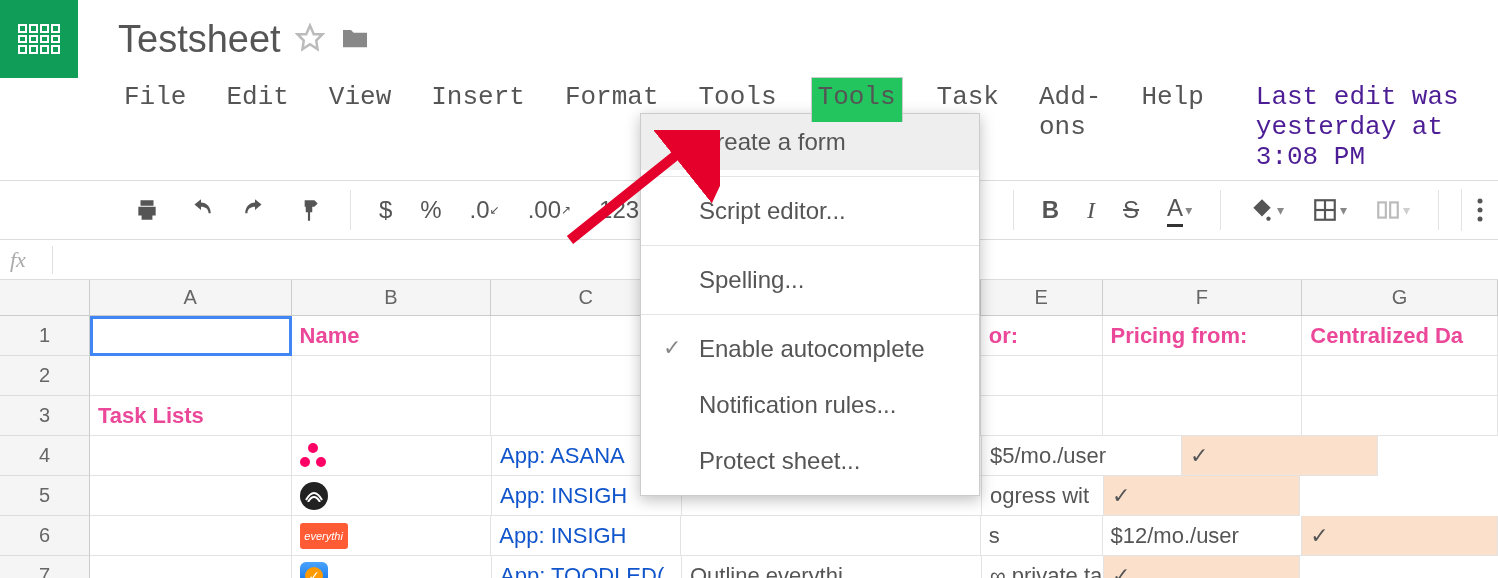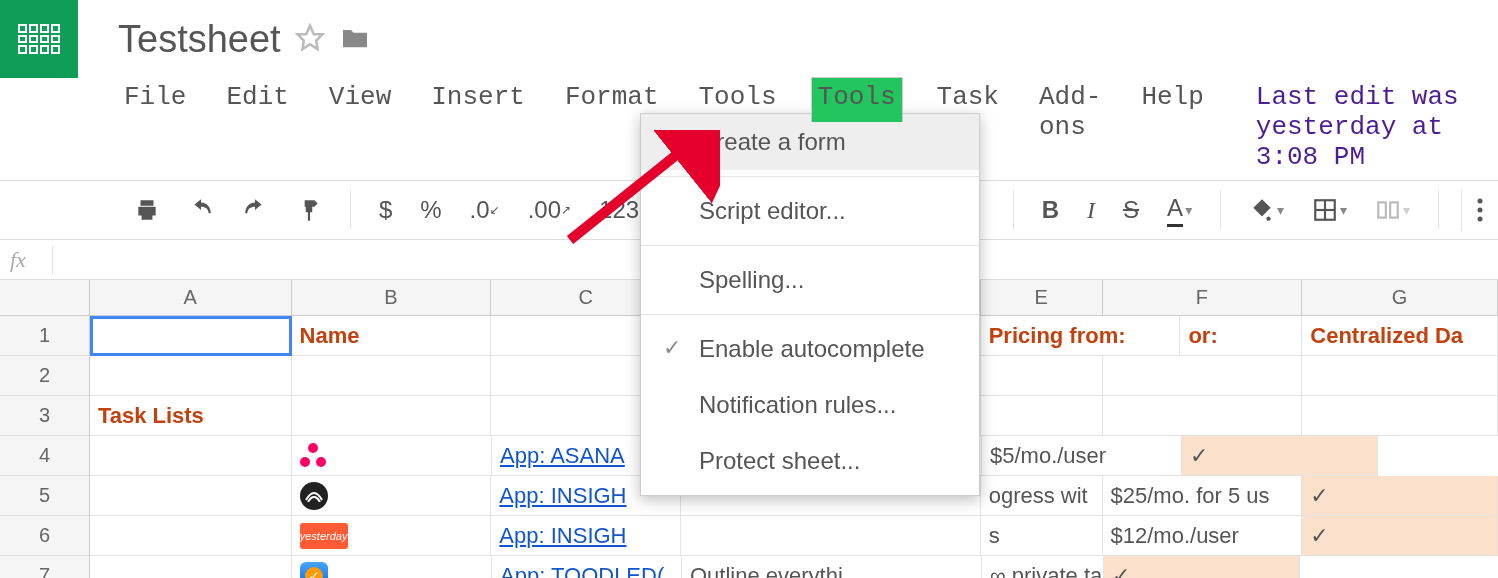--- a/index.html
+++ b/index.html
@@ -136,22 +136,22 @@
   .cell {
     border-right: 1px solid #e3e3e3;
     border-bottom: 1px solid #e3e3e3;
     display:flex; align-items:center;
     padding: 0 8px;
     font-size: 22px;
     color:#555;
     overflow: hidden;
     white-space: nowrap;
   }
-  .bold { font-weight: bold; color:#c2410c; }
-  .link { color:#1155cc; text-decoration: underline; }
+  .bold { font-weight: bold; color:#ec4899; }
+  .link { color:#1155cc; }
   .check-cell { background:#fbe0cc; }
   .selected {
     border: 3px solid #4285f4 !important;
     background:#fff;
   }
   .dropdown {
     position: absolute;
     top: 113px;
     left: 640px;
     width: 340px;
@@ -334,22 +334,22 @@
     <div class="col-h wF">F</div>
     <div class="col-h wG">G</div>
   </div>
   <div class="rows">
     <div class="row">
       <div class="row-h">1</div>
       <div class="cell wA selected"></div>
       <div class="cell wB bold">Name</div>
       <div class="cell wC"></div>
       <div class="cell wD"></div>
+      <div class="cell wE bold">or:</div>
       <div class="cell wF bold">Pricing from:</div>
-      <div class="cell wE bold">or:</div>
       <div class="cell wG bold">Centralized Da</div>
     </div>
     <div class="row">
       <div class="row-h">2</div>
       <div class="cell wA"></div>
       <div class="cell wB"></div>
       <div class="cell wC"></div>
       <div class="cell wD"></div>
       <div class="cell wE"></div>
       <div class="cell wF"></div>
@@ -387,28 +387,27 @@
           <span style="width:28px;height:28px;border-radius:50%;background:#222;display:inline-flex;align-items:center;justify-content:center">
             <svg width="18" height="12" viewBox="0 0 18 12">
               <path d="M1 10 Q9 -4 17 10" stroke="#fff" stroke-width="2" fill="none"></path>
               <path d="M3 12 Q9 2 15 12" stroke="#fff" stroke-width="2" fill="none"></path>
             </svg>
           </span>
         </div>
       <div class="cell wC link">App: INSIGH</div>
       <div class="cell wD"></div>
       <div class="cell wE">ogress wit</div>
-      <div class="cell wF">$25/mo. for 5 us</div>
       <div class="cell wG check-cell">✓</div>
     </div>
     <div class="row">
       <div class="row-h">6</div>
       <div class="cell wA"></div>
       <div class="cell wB">
-          <span style="width:48px;height:26px;background:#ff5c35;color:#fff;font-size:11px;font-style:italic;display:inline-flex;align-items:center;justify-content:center;border-radius:3px">yesterday</span>
+          <span style="width:48px;height:26px;background:#ff5c35;color:#fff;font-size:11px;font-style:italic;display:inline-flex;align-items:center;justify-content:center;border-radius:3px">everythi</span>
         </div>
       <div class="cell wC link">App: INSIGH</div>
       <div class="cell wD"></div>
       <div class="cell wE">s</div>
       <div class="cell wF">$12/mo./user</div>
       <div class="cell wG check-cell">✓</div>
     </div>
     <div class="row">
       <div class="row-h">7</div>
       <div class="cell wA"></div>

